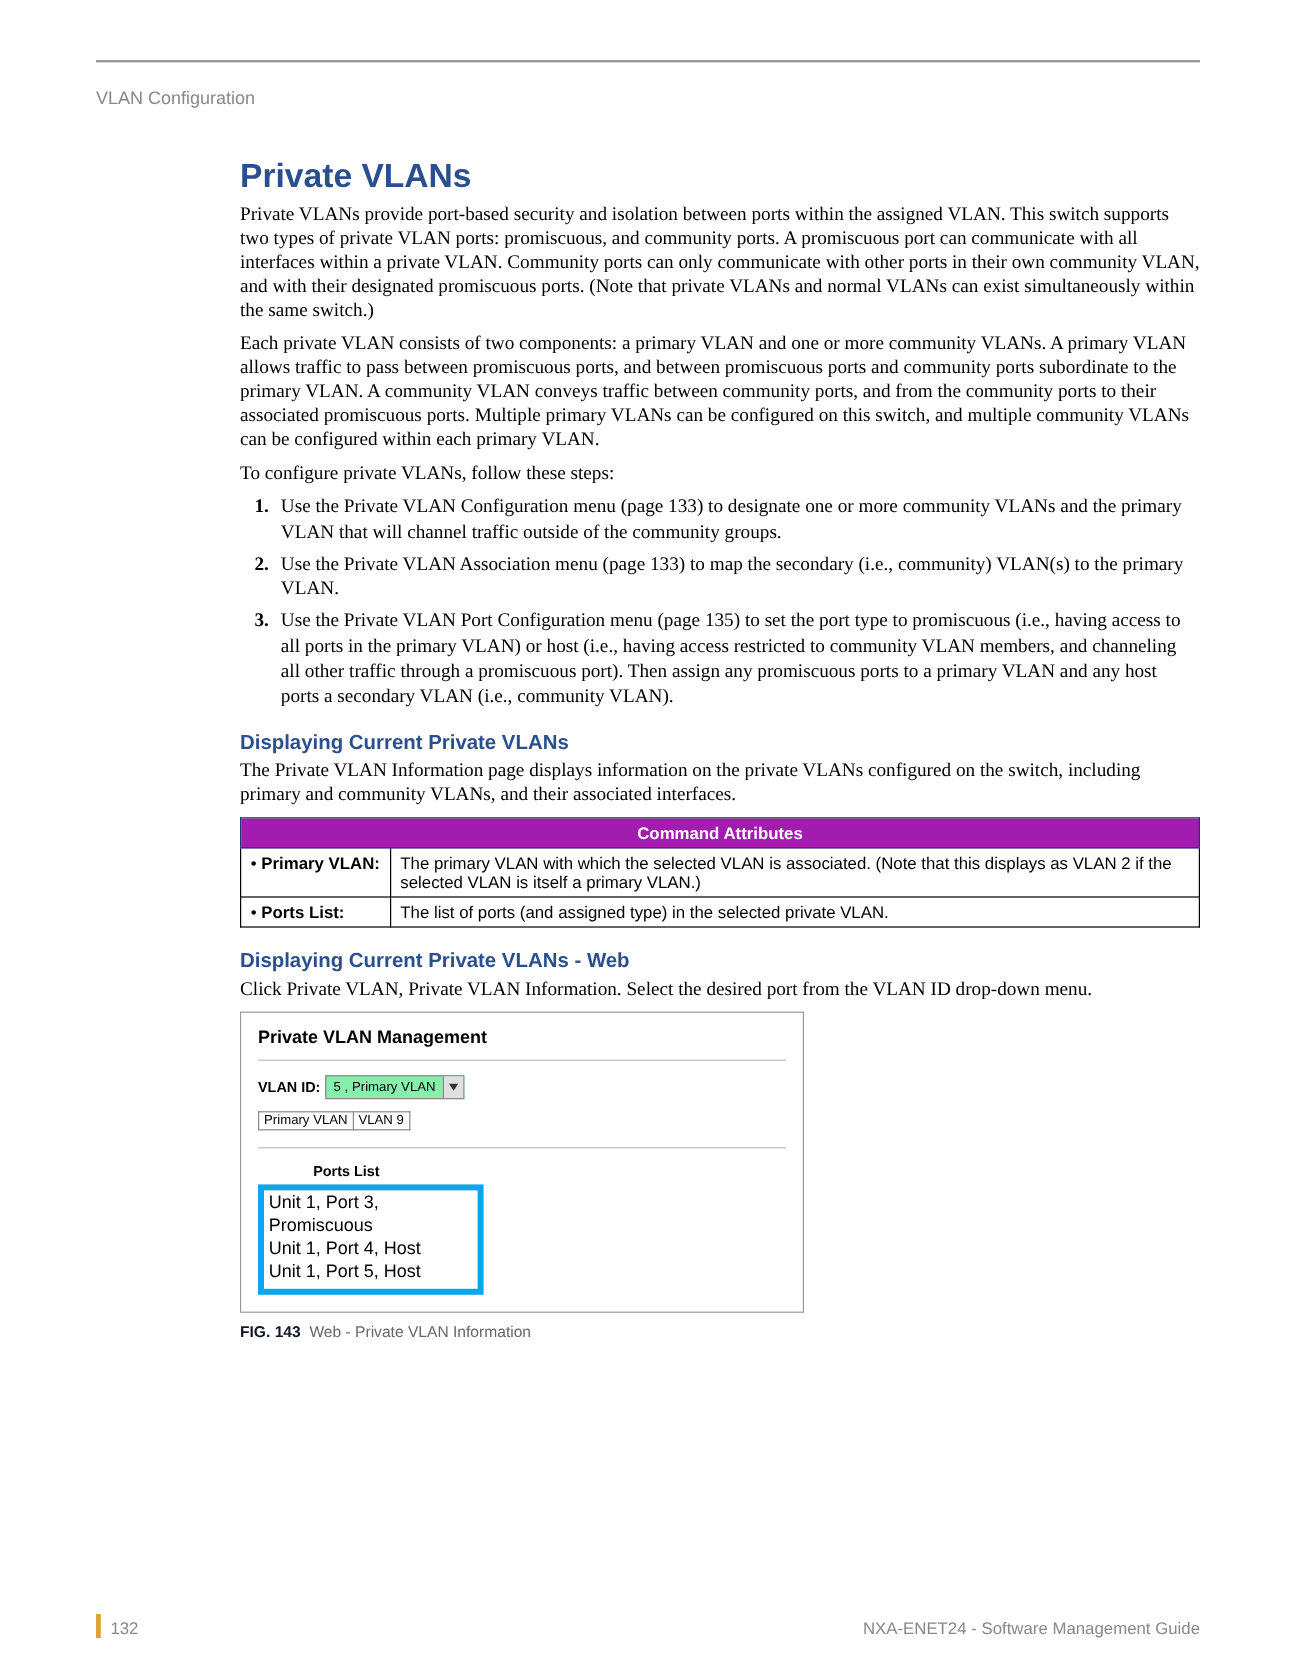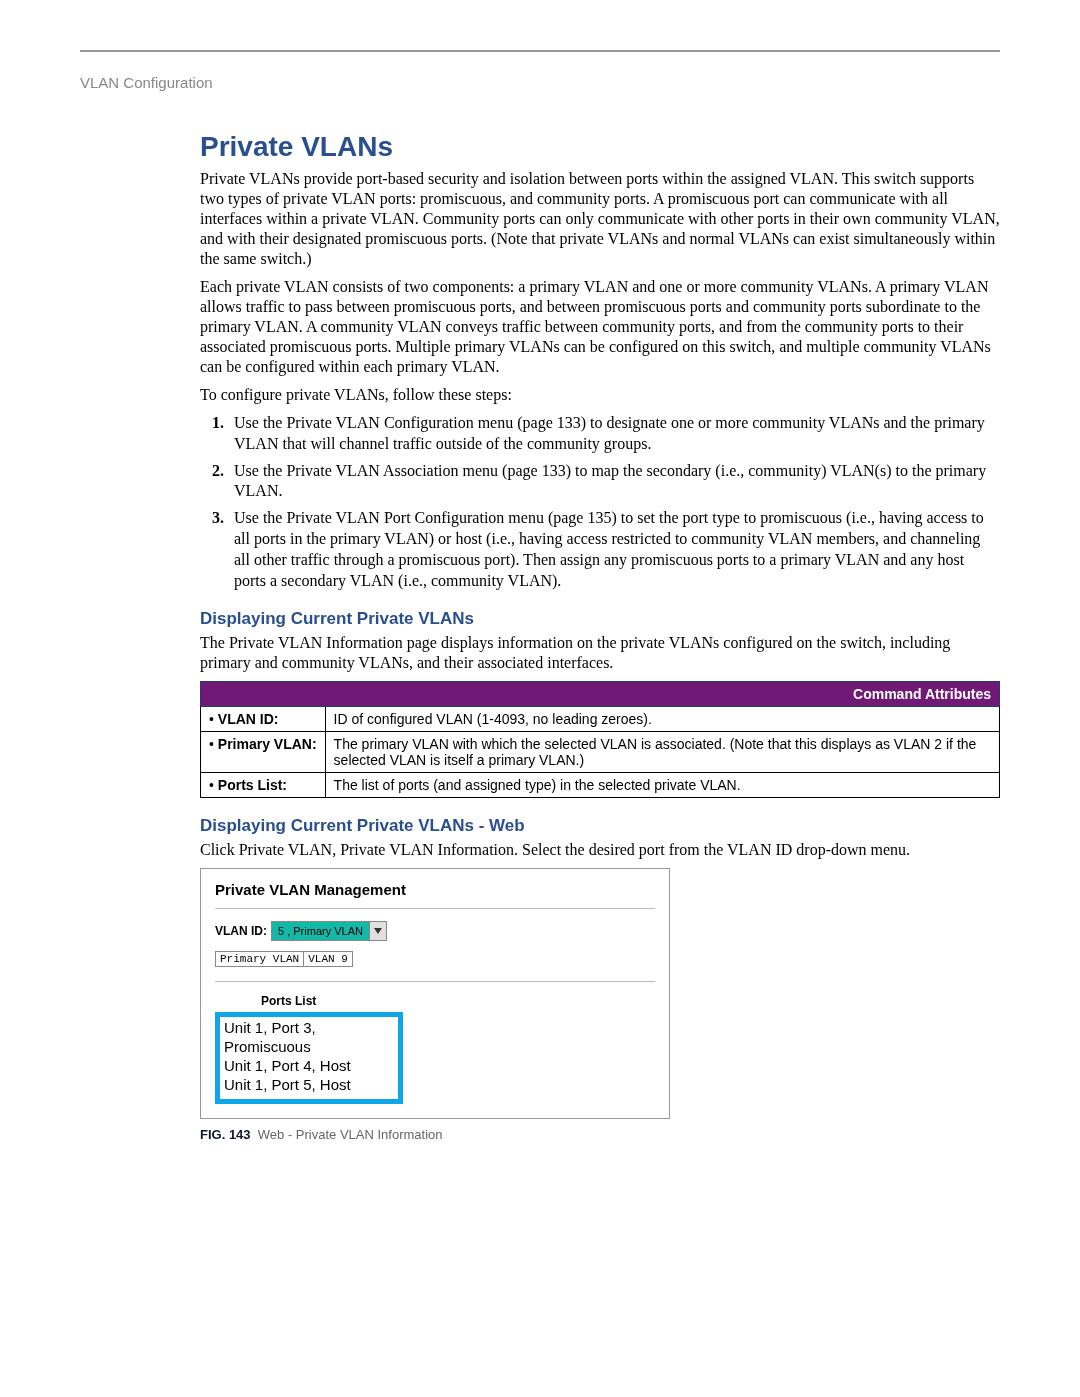--- a/index.html
+++ b/index.html
@@ -69,23 +69,23 @@
     font-weight: bold;
   }
   table.cmd {
     border-collapse: collapse;
     width: 100%;
     font-family: Arial, sans-serif;
     font-size: 14px;
     margin-top: 6px;
   }
   table.cmd th {
-    background: #701a75;
+    background: #a21caf;
     color: #fff;
-    text-align: right;
+    text-align: center;
     font-weight: 600;
     padding: 4px 8px;
     border: 1px solid #1a3d7a;
     font-family: "Segoe UI", Arial, sans-serif;
   }
   table.cmd td {
     border: 1px solid #000;
     padding: 4px 8px;
     vertical-align: top;
   }
@@ -122,39 +122,38 @@
   }
   .vlanid-row .lbl {
     font-weight: bold;
   }
   .dropdown {
     border: 1px solid #888;
     display: inline-flex;
     align-items: center;
     height: 18px;
     font-size: 11px;
-    background: #14b8a6;
+    background: #86efac;
   }
   .dropdown .val {
     padding: 0 6px;
     min-width: 80px;
   }
   .dropdown .btn {
     width: 16px;
     height: 18px;
     border-left: 1px solid #888;
     background: #e0e0e0;
     display: flex;
     align-items: center;
     justify-content: center;
   }
   .mini-table {
     border-collapse: collapse;
     font-size: 11px;
-    font-family: Liberation Mono, monospace;
   }
   .mini-table td {
     border: 1px solid #888;
     padding: 1px 4px;
   }
   .listlabel {
     font-size: 12px;
     font-weight: bold;
     margin-bottom: 4px;
     padding-left: 46px;
@@ -222,24 +221,20 @@
     </ol>
 
     <h2>Displaying Current Private VLANs</h2>
     <p>The Private VLAN Information page displays information on the private VLANs configured on the switch, including primary and community VLANs, and their associated interfaces.</p>
 
     <table class="cmd">
       <tbody>
           <tr>
             <th colspan="2">Command Attributes</th>
           </tr>
-      <tr>
-        <td class="attr">• <span class="label">VLAN ID:</span></td>
-        <td>ID of configured VLAN (1-4093, no leading zeroes).</td>
-      </tr>
       <tr>
         <td class="attr">• <span class="label">Primary VLAN:</span></td>
         <td>The primary VLAN with which the selected VLAN is associated. (Note that this displays as VLAN 2 if the selected VLAN is itself a primary VLAN.)</td>
       </tr>
       <tr>
         <td class="attr">• <span class="label">Ports List:</span></td>
         <td>The list of ports (and assigned type) in the selected private VLAN.</td>
       </tr>
     </tbody>
       </table>
@@ -276,13 +271,19 @@
         <div>Unit 1, Port 4, Host</div>
         <div>Unit 1, Port 5, Host</div>
       </div>
     </div>
 
     <div class="figcap">
       <span class="fignum">FIG. 143</span>&nbsp;&nbsp;<span>Web - Private VLAN Information</span>
     </div>
   </div>
 
+  <div class="footer">
+    <div class="bar"></div>
+    <div class="pnum">132</div>
+    <div class="spacer"></div>
+    <div>NXA-ENET24 - Software Management Guide</div>
+  </div>
 </div>
 
 </body></html>

